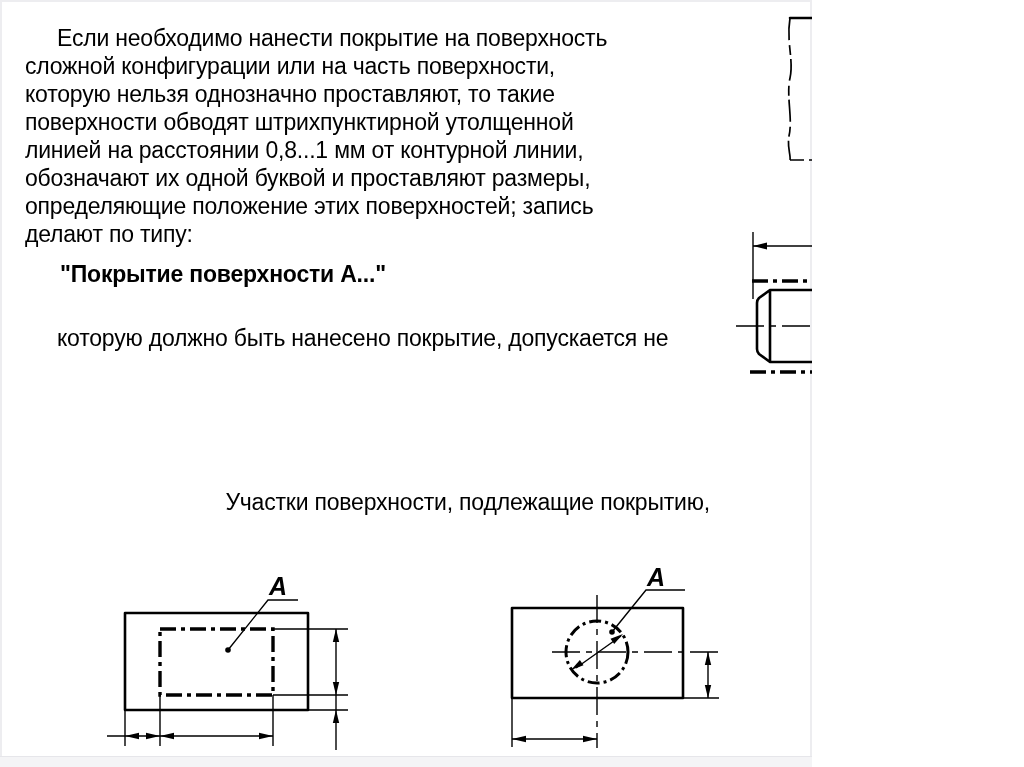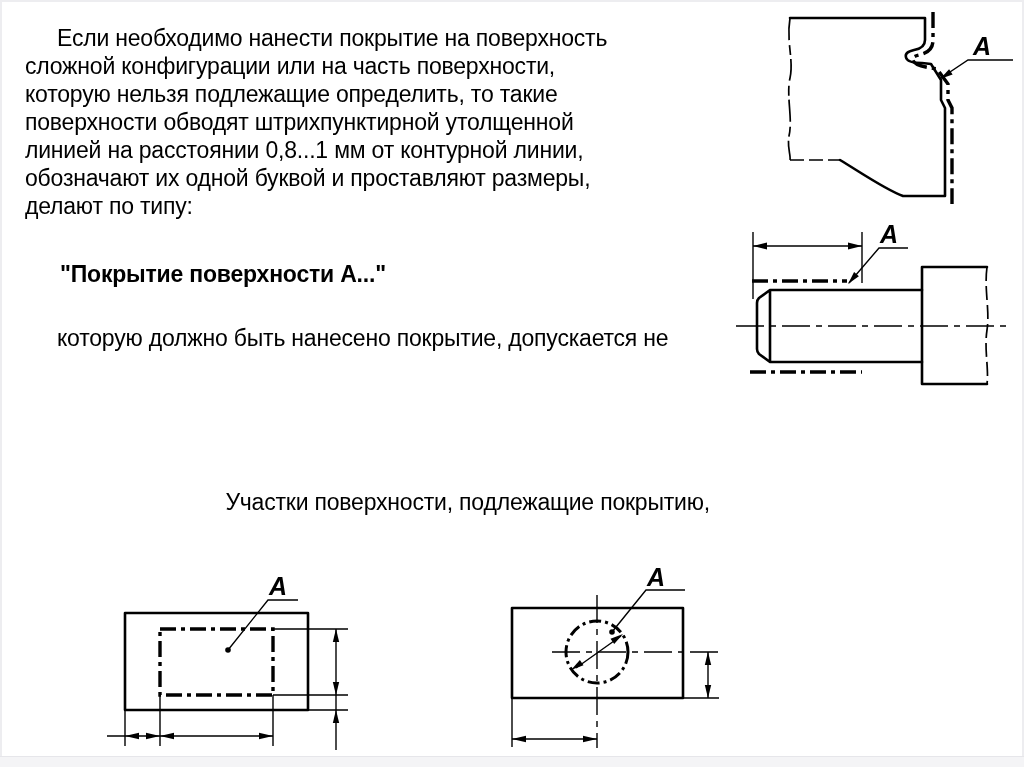--- a/index.html
+++ b/index.html
@@ -1,18 +1,18 @@
 <!DOCTYPE html>
 <html><head>
 <meta charset="utf-8">
 <style>
   html,body{margin:0;padding:0;background:#ffffff;}
   .slide{
     position:relative;
-    width:1024px;height:767px;
+    width:812px;height:767px;
     background:#ffffff;
     overflow:hidden;
     box-shadow:inset 2px 2px 0 #ededf0, inset -2px 0 0 #ededf0;
     font-family:"Liberation Sans", sans-serif;
   }
   .textblock{
     position:absolute;
     left:25px;
     width:685px;
     font-size:23px;
@@ -41,24 +41,25 @@
   .lbl{font-family:"Liberation Sans", sans-serif;font-size:25px;font-weight:bold;font-style:italic;fill:#000;}
 </style>
 </head>
 <body>
 
 <div class="slide">
 
   <div class="textblock p1">
       <div>Если необходимо нанести покрытие на поверхность</div>
       <div>сложной конфигурации или на часть поверхности,</div>
-      <div>которую нельзя подлежащие определить, то такие</div>
+      <div>которую нельзя однозначно проставляют, то такие</div>
       <div>поверхности обводят штрихпунктирной утолщенной</div>
       <div>линией на расстоянии 0,8...1 мм от контурной линии,</div>
       <div>обозначают их одной буквой и проставляют размеры,</div>
+      <div>определяющие положение этих поверхностей; запись</div>
       <div>делают по типу:</div>
     </div>
   <div class="textblock boldline">"Покрытие поверхности А..."</div>
   <div class="textblock p2">
       <div>которую должно быть нанесено покрытие, допускается не</div>
     </div>
   <div class="textblock p3">
       <div>Участки поверхности, подлежащие покрытию,</div>
     </div>
 

